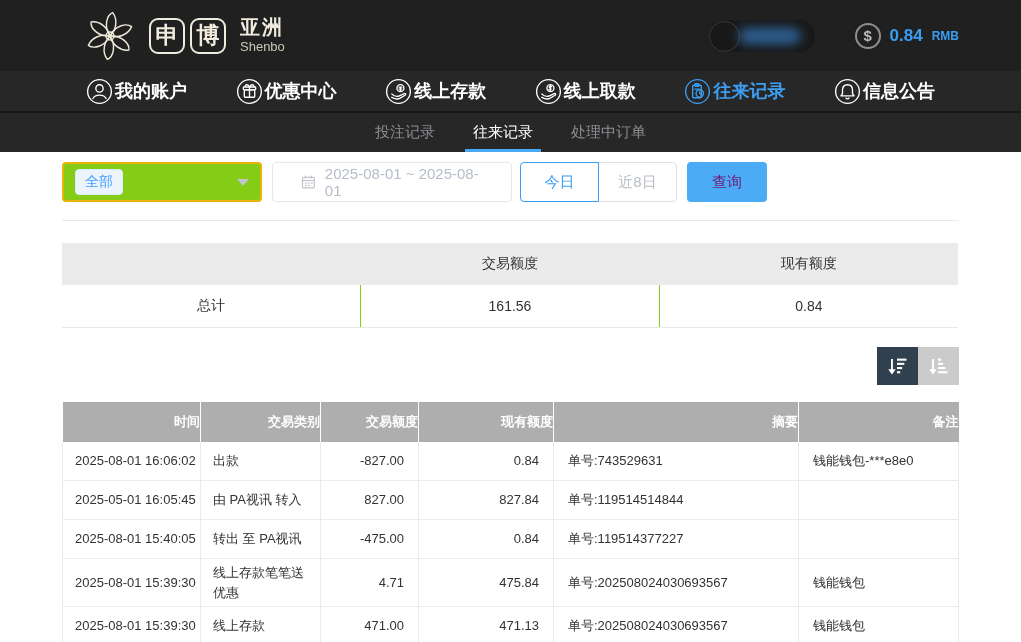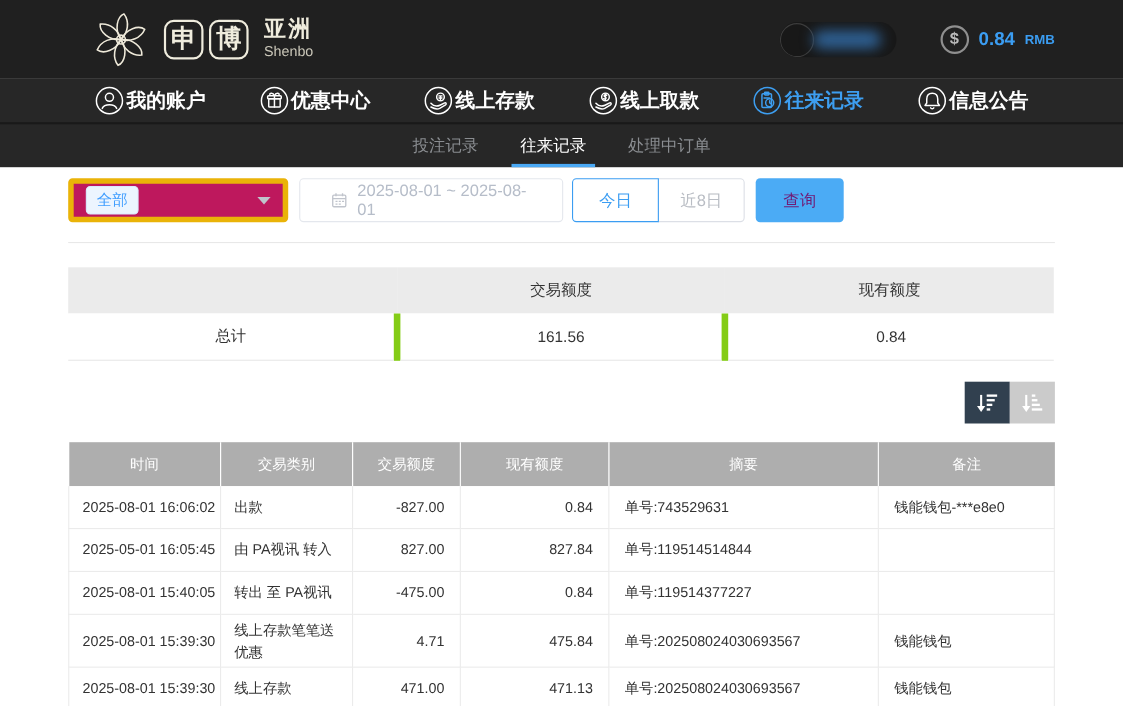--- a/index.html
+++ b/index.html
@@ -42,21 +42,21 @@
              align-items:stretch; gap:28px; }
   .subtab { color:#8a8d91; font-size:15px; display:flex; align-items:center; position:relative; padding:0 5px;
             cursor:pointer; }
   .subtab.active { color:#fff; }
   .subtab.active::after { content:''; position:absolute; bottom:0; left:-3px; right:-3px; height:3px; background:#4aa9f5; }
 
   
   .content { padding:10px 62px 0 62px; }
 
   .filter-row { display:flex; align-items:center; height:40px; }
-  .dropdown { width:200px; height:40px; border:5px solid #eab308; border-radius:4px; background:#be185d;
+  .dropdown { width:200px; height:40px; border:2px solid #eab308; border-radius:4px; background:#84cc16;
               display:flex; align-items:center; padding:0 11px; cursor:pointer; }
   .tag { background:#ecf5ff; border:1px solid #d9ecff; color:#409eff; font-size:14px; padding:3px 9px; border-radius:4px; }
   .caret-down { margin-left:auto; width:0; height:0; border-left:6px solid transparent; border-right:6px solid transparent;
                 border-top:7px solid #c0c4cc; }
   .date-input { width:240px; height:40px; margin-left:10px; border:1px solid #e4e7ed; border-radius:4px;
                 display:flex; align-items:center; gap:9px; padding:0 28px; color:#b6bdc9; font-size:15px; cursor:pointer; }
   .range-group { display:flex; margin-left:8px; }
   .range-btn { width:79px; height:40px; border:1px solid #dcdfe6; background:#fff; color:#b9bdc4; font-size:15px;
                display:flex; align-items:center; justify-content:center; margin-left:-1px; cursor:pointer; }
   .range-btn:first-child { border-radius:4px 0 0 4px; margin-left:0; }
@@ -64,33 +64,33 @@
   .range-btn.active { color:#3b9df2; border-color:#3b9df2; position:relative; z-index:1; }
   .query-btn { width:80px; height:40px; margin-left:10px; background:#4babf5; color:#701a75; border:none; border-radius:4px;
                font-size:15px; cursor:pointer; }
 
   .divider { height:1px; background:#e8e8e8; margin-top:18px; }
 
   
   .summary-table { width:896px; margin-top:22px; border-collapse:collapse; table-layout:fixed; font-size:14px; color:#333; }
   .summary-table th { background:#ebebeb; height:42px; font-weight:normal; text-align:center; }
   .summary-table td { background:#fff; height:42px; text-align:center; border-bottom:1px solid #e8e8e8;
-                      border-right:6px solid #84cc16; }
+                      border-right:1px solid #84cc16; }
   .summary-table td:last-child { border-right:none; }
 
   
   .sort-row { display:flex; justify-content:flex-end; margin-top:19px; }
   .sort-btn { width:41px; height:38px; display:flex; align-items:center; justify-content:center; cursor:pointer; }
   .sort-btn.active { background:#31404f; }
   .sort-btn.inactive { background:#cbcbcb; }
   .sort-btn svg { width:24px; height:24px; }
 
   
   .records-table { width:896px; margin-top:17px; border-collapse:collapse; table-layout:fixed; font-size:13px; color:#333; }
-  .records-table th { background:#aeaeae; color:#fff; height:40px; font-size:13px; font-weight:normal; text-align:center;
+  .records-table th { background:#aeaeae; color:#fff; height:40px; font-size:13px; font-weight:bold; text-align:right;
                       border-right:1px solid #fff; }
   .records-table th:last-child { border-right:none; }
   .records-table td { height:39px; border-bottom:1px solid #ebebeb; border-right:1px solid #ebebeb;
                       background:#fff; line-height:1.5; padding-top:4px; padding-bottom:4px; }
   .records-table td:first-child { border-left:1px solid #ebebeb; }
   .records-table td:nth-child(1) { text-align:left; padding-left:12px; }
   .records-table td:nth-child(2) { text-align:left; padding-left:12px; padding-right:10px; }
   .records-table td:nth-child(3) { text-align:right; padding-right:14px; }
   .records-table td:nth-child(4) { text-align:right; padding-right:14px; }
   .records-table td:nth-child(5) { text-align:left; padding-left:14px; }

